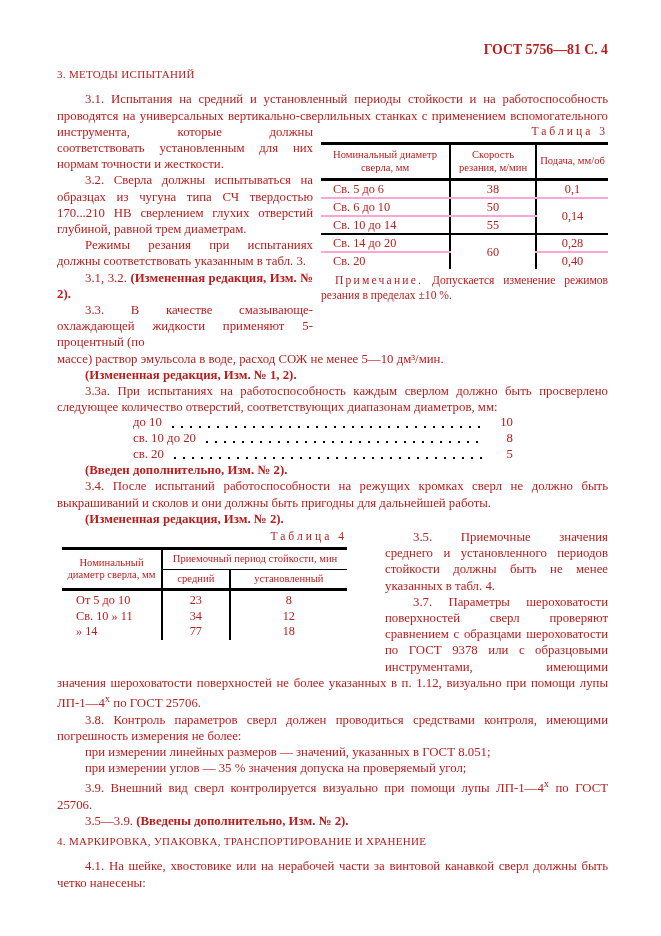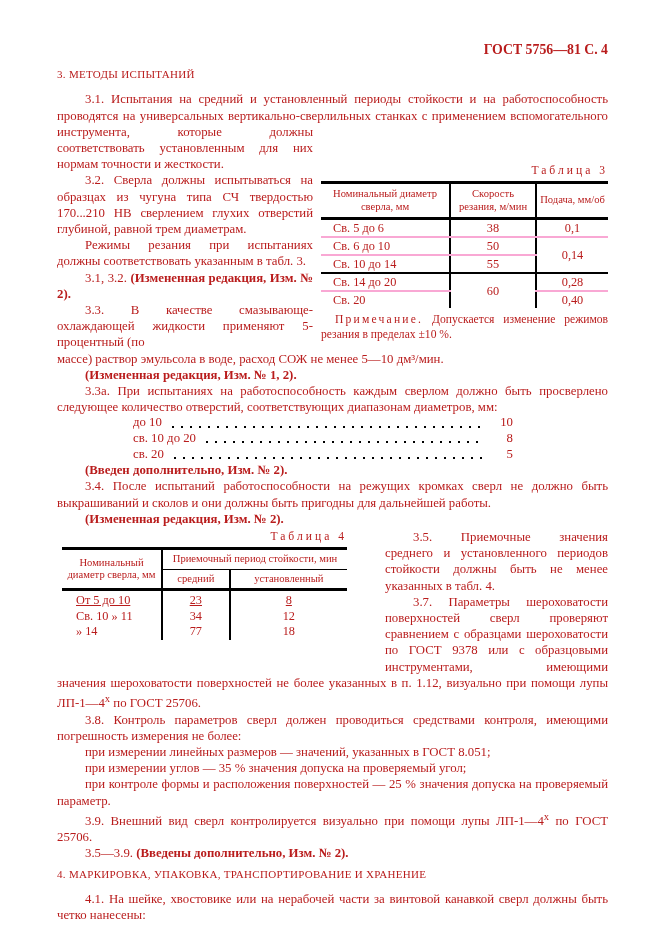--- a/index.html
+++ b/index.html
@@ -26,21 +26,21 @@
     font-size:11px;
     font-weight:normal;
     letter-spacing:.3px;
   }
   .bold-line { text-indent:28px; font-weight:bold; }
   strong { font-weight:bold; }
 
   
   .cols { display:flex; justify-content:space-between; align-items:flex-start; }
   .cols1 .left  { width:256px; }
-  .cols1 .right { width:287px;margin-top:39px; }
+  .cols1 .right { width:287px; }
   .cols2 { margin-top:2px; }
   .cols2 .left  { width:290px; }
   .cols2 .right { width:223px; }
 
   
   .tbl-label { text-align:right; font-size:11.6px; letter-spacing:3px; margin-bottom:2px; }
 
   
   table { border-collapse:collapse; width:100%; }
   .t3 { border-top:3px solid #000; }
@@ -67,21 +67,21 @@
   
   .t4 { border-top:3px solid #000; margin-left:5px; width:285px; }
   .t4 th { font-weight:normal; font-size:10.6px; line-height:12.5px; padding:3px 2px; text-align:center; }
   .t4 th.c1 { width:95px; border-right:2.5px solid #000; border-bottom:3px solid #000; }
   .t4 th.spanh { border-bottom:1.5px solid #000; }
   .t4 th.sub { border-bottom:3px solid #000; }
   .t4 th.sub + th.sub { border-left:2.5px solid #000; }
   .t4 td { font-size:12.3px; line-height:15.5px; padding:0 2px; text-align:center; }
   .t4 td.c1 { text-align:left; padding-left:14px; }
   .t4 td + td { border-left:2.5px solid #000; }
-  .t4 tbody tr:first-child td { padding-top:2px;text-decoration:underline; }
+  .t4 tbody tr:first-child td { padding-top:2px; }
 
   
   .holes { margin:0 0 0 76px; width:380px; }
   .hole-row { display:flex; align-items:flex-end; line-height:15.6px; }
   .hole-row .leader {
     flex:1 1 auto; height:2px; align-self:flex-end;
     margin:0 6px 3.5px 10px;
     background-image:repeating-linear-gradient(to right,#000 0 1.8px,transparent 1.8px 9px);
   }
   .hole-row .val { min-width:22px; text-align:right; }
@@ -209,21 +209,20 @@
     <div class="right">
       <p class="indent">3.5. Приемочные значения среднего и установленного периодов стойкости должны быть не менее указанных в табл. 4.</p>
       <p class="indent jl">3.7. Параметры шероховатости поверхностей сверл проверяют сравнением с образцами шероховатости по ГОСТ 9378 или с образцовыми инструментами, имеющими</p>
     </div>
   </div>
 
   <p><span>значения шероховатости поверхностей не более указанных в п. 1.12, визуально при помощи лупы ЛП-1—4</span><sup>х</sup><span> по ГОСТ 25706.</span></p>
   <p class="indent">3.8. Контроль параметров сверл должен проводиться средствами контроля, имеющими погрешность измерения не более:</p>
   <p class="indent">при измерении линейных размеров — значений, указанных в ГОСТ 8.051;</p>
   <p class="indent">при измерении углов — 35 % значения допуска на проверяемый угол;</p>
-  <p class="indent">при контроле формы и расположения поверхностей — 25 % значения допуска на проверяемый параметр.</p>
   <p class="indent"><span>3.9. Внешний вид сверл контролируется визуально при помощи лупы ЛП-1—4</span><sup>х</sup><span> по ГОСТ 25706.</span></p>
   <p class="indent"><span>3.5—3.9. </span><strong>(Введены дополнительно, Изм. № 2).</strong></p>
 
   <h2 class="sec-title sec4-title">4. МАРКИРОВКА, УПАКОВКА, ТРАНСПОРТИРОВАНИЕ И ХРАНЕНИЕ</h2>
 
   <p class="indent">4.1. На шейке, хвостовике или на нерабочей части за винтовой канавкой сверл должны быть четко нанесены:</p>
 
 </div>
 
 </body></html>

